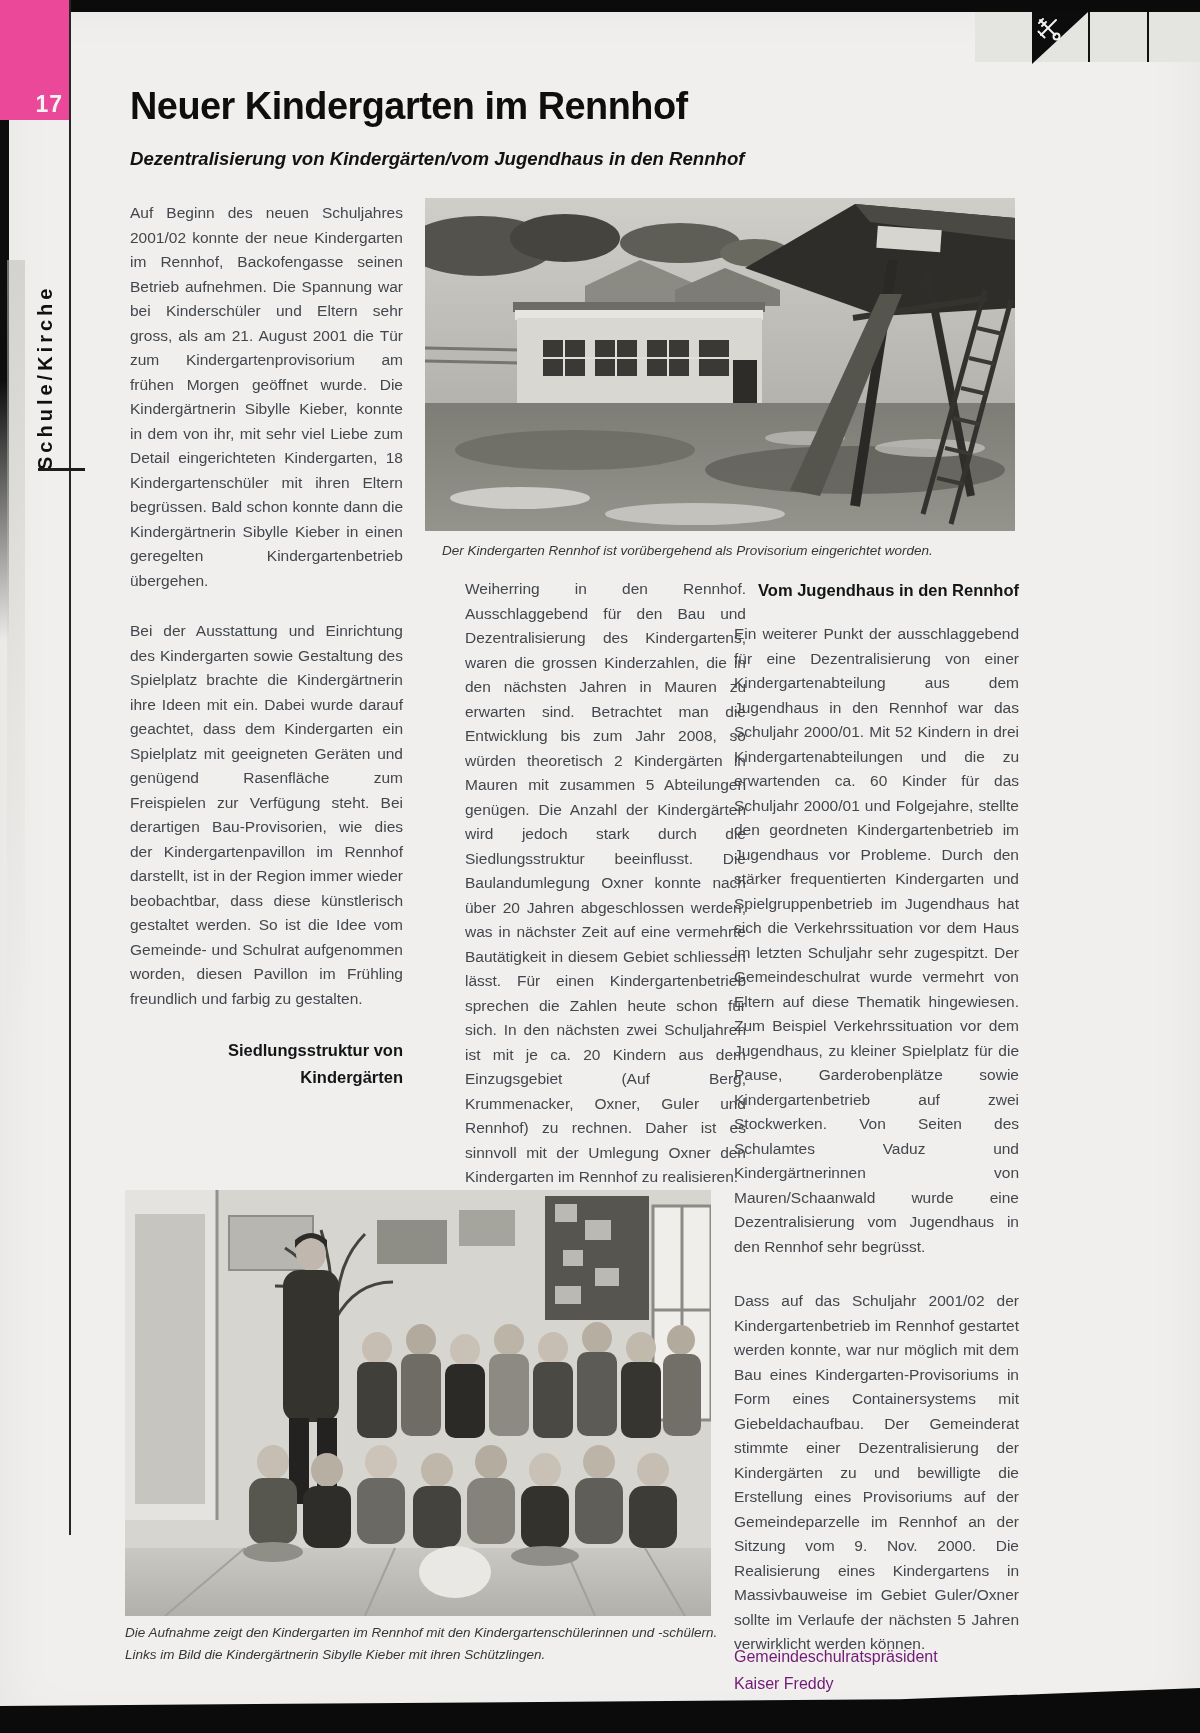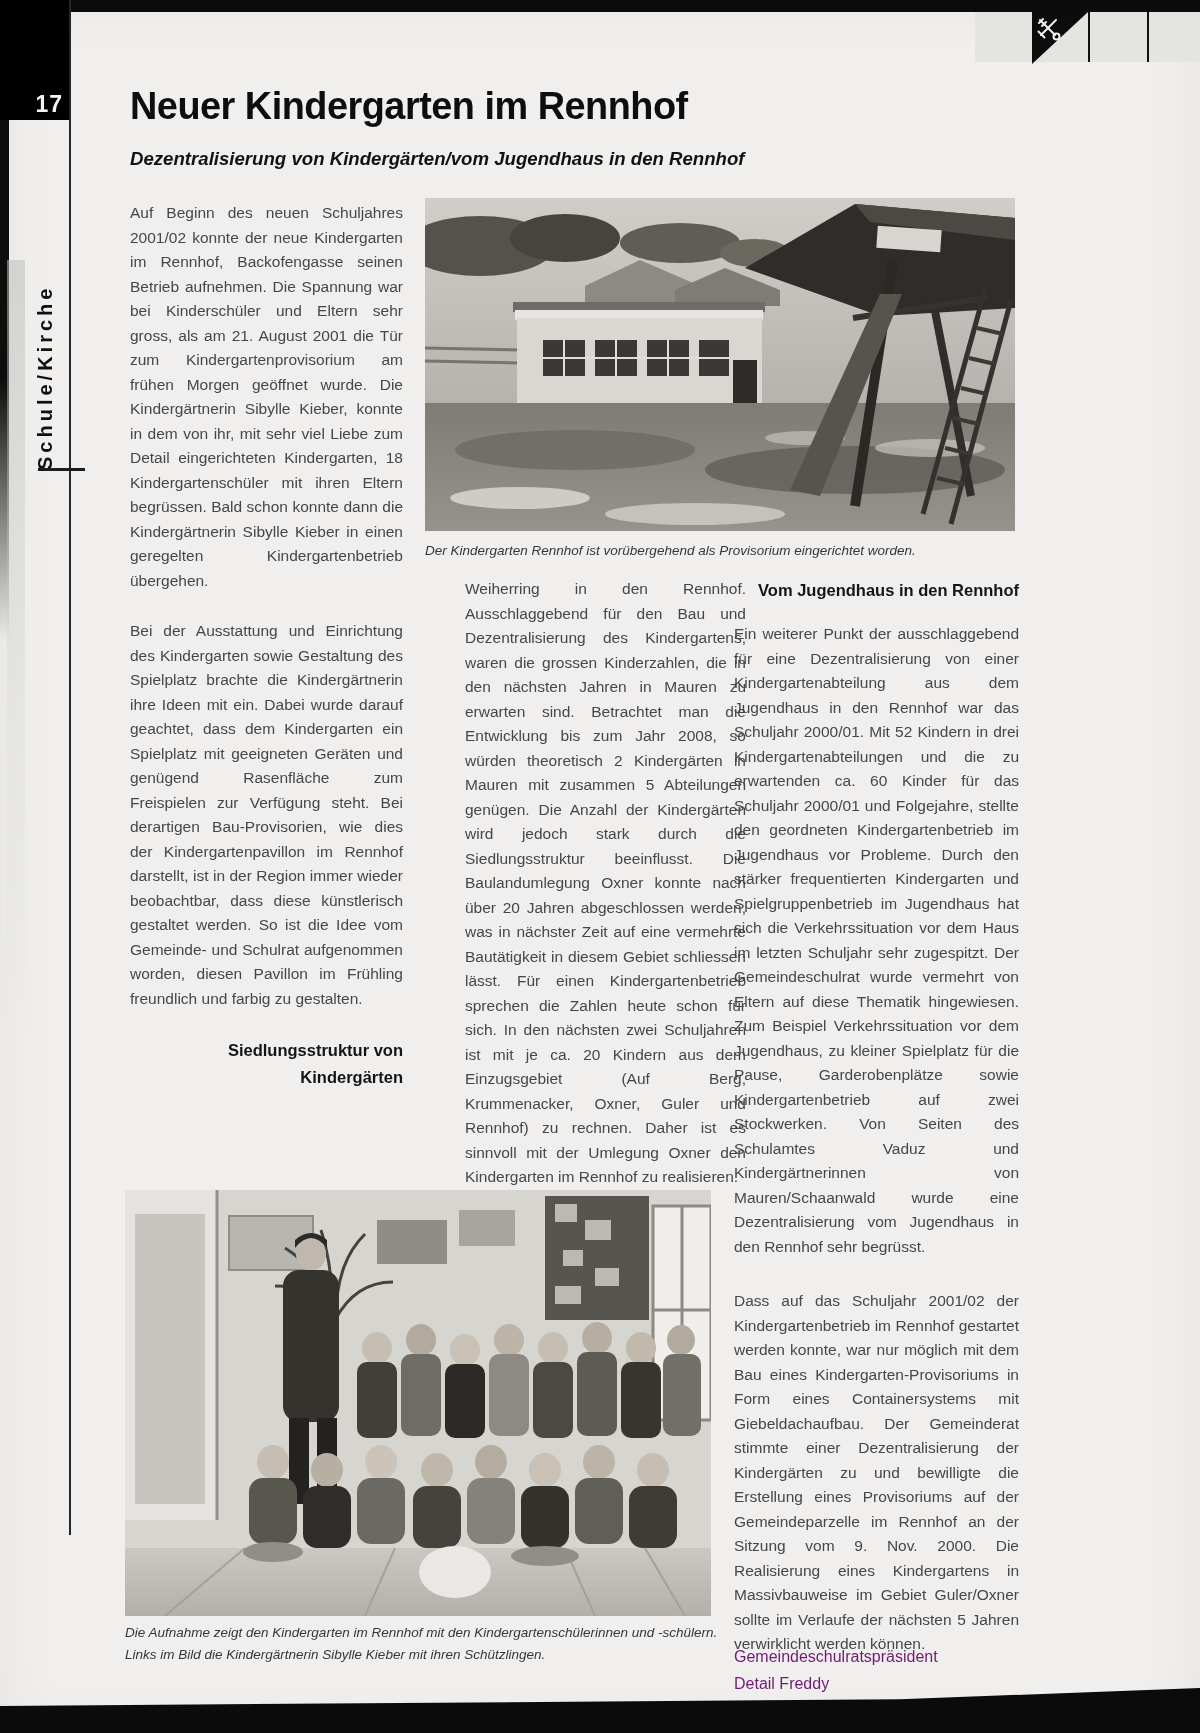--- a/index.html
+++ b/index.html
@@ -5,21 +5,21 @@
   html,body{margin:0;padding:0;background:#9a9a98;}
   .page{
     position:relative;width:1200px;height:1733px;margin:0 auto;overflow:hidden;
     background:linear-gradient(100deg,#ecebe9 0%,#f2f1ef 45%,#eeede b 100%);
     background-color:#f0efed;
     font-family:"Liberation Sans","DejaVu Sans",sans-serif;
     box-shadow:inset 0 0 60px rgba(0,0,0,0.05);
   }
   
   .topbar{position:absolute;left:0;top:0;width:1200px;height:12px;background:#0b0b0b;}
-  .corner-box{position:absolute;left:0;top:0;width:70px;height:120px;background:#000000;text-align:center;}
+  .corner-box{position:absolute;left:0;top:0;width:70px;height:120px;background:#ec4899;text-align:center;}
   .page-num{position:absolute;right:7px;bottom:2px;color:#f4f4f2;font-size:23px;font-weight:bold;letter-spacing:1px;}
   .left-strip{position:absolute;left:0;top:0;width:9px;height:380px;background:#0d0d0d;}
   .left-strip-fade{position:absolute;left:0;top:380px;width:9px;height:260px;background:linear-gradient(#0d0d0d,rgba(13,13,13,0));}
   .left-smudge{position:absolute;left:7px;top:260px;width:18px;height:780px;background:linear-gradient(rgba(190,190,185,.55),rgba(210,210,205,.25) 60%,rgba(210,210,205,0));}
   .v-rule{position:absolute;left:69px;top:0;width:2px;height:1535px;background:#262626;}
   .v-label{
     position:absolute;left:34px;top:232px;height:238px;
     writing-mode:vertical-rl;transform:rotate(180deg);
     font-weight:bold;font-size:20px;letter-spacing:4px;color:#101010;white-space:nowrap;
   }
@@ -45,21 +45,21 @@
   }
   .col{position:absolute;font-size:15.5px;line-height:24.5px;color:#43474c;text-align:justify;}
   .col p{margin:0 0 26px 0;}
   .col-heading{font-weight:bold;font-size:16.5px;line-height:27px;color:#131517;text-align:right;margin:16px 0 18px 0;}
   .col-heading.first{margin-top:0;}
   .col1{left:130px;top:201px;width:273px;}
   .col2{left:432px;top:577px;width:281px;margin-left:33px;}
   .col3{left:734px;top:577px;width:285px;}
   .col3 p.p2{margin-top:30px;}
   .caption{position:absolute;font-size:13.5px;line-height:22px;font-style:italic;color:#34373a;text-align:left;}
-  .caption1{left:425px;top:540px;width:600px;}
+  .caption1{left:442px;top:540px;width:600px;}
   .caption2{left:125px;top:1622px;width:615px;font-style:italic;}
   .signature{position:absolute;left:734px;top:1643px;font-size:16px;line-height:27px;color:#701a75;}
   
   .photo{position:absolute;overflow:hidden;background:#b5b4af;}
   .photo1{left:425px;top:198px;width:590px;height:333px;}
   .photo2{left:125px;top:1190px;width:586px;height:426px;}
   .photo svg{display:block;width:100%;height:100%;}
 </style>
 </head>
 <body>
@@ -280,17 +280,17 @@
       </g>
       <ellipse cx="330" cy="382" rx="36" ry="26" fill="#e9e8e4"></ellipse>
       <ellipse cx="148" cy="362" rx="30" ry="10" fill="#8f8e87"></ellipse>
       <ellipse cx="420" cy="366" rx="34" ry="10" fill="#8f8e87"></ellipse>
     </svg>
   </figure>
   <figcaption class="caption caption2">Die Aufnahme zeigt den Kindergarten im Rennhof mit den Kindergartenschülerinnen und -schülern. Links im Bild die Kindergärtnerin Sibylle Kieber mit ihren Schützlingen.</figcaption>
 
   <div class="signature">
     <div>Gemeindeschulratspräsident</div>
-    <div>Detail Freddy</div>
+    <div>Kaiser Freddy</div>
   </div>
 
   <div class="bottombar"></div>
 </div>
 
 </body></html>

